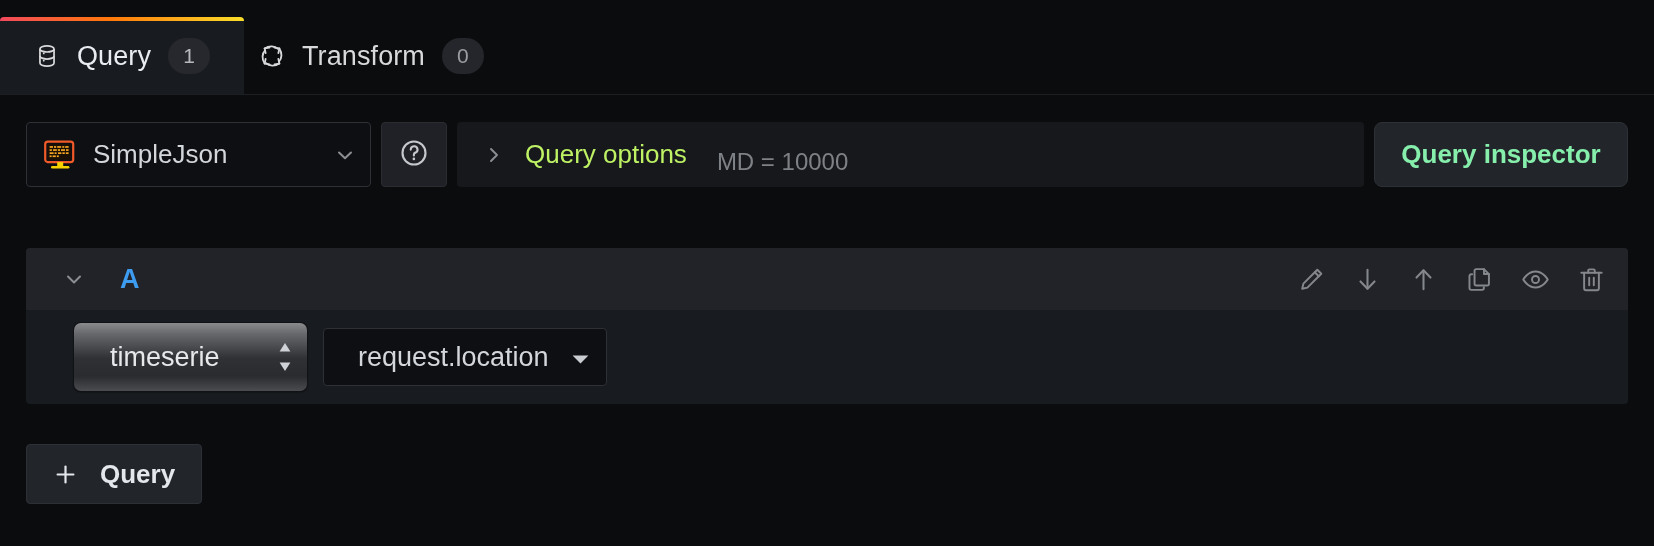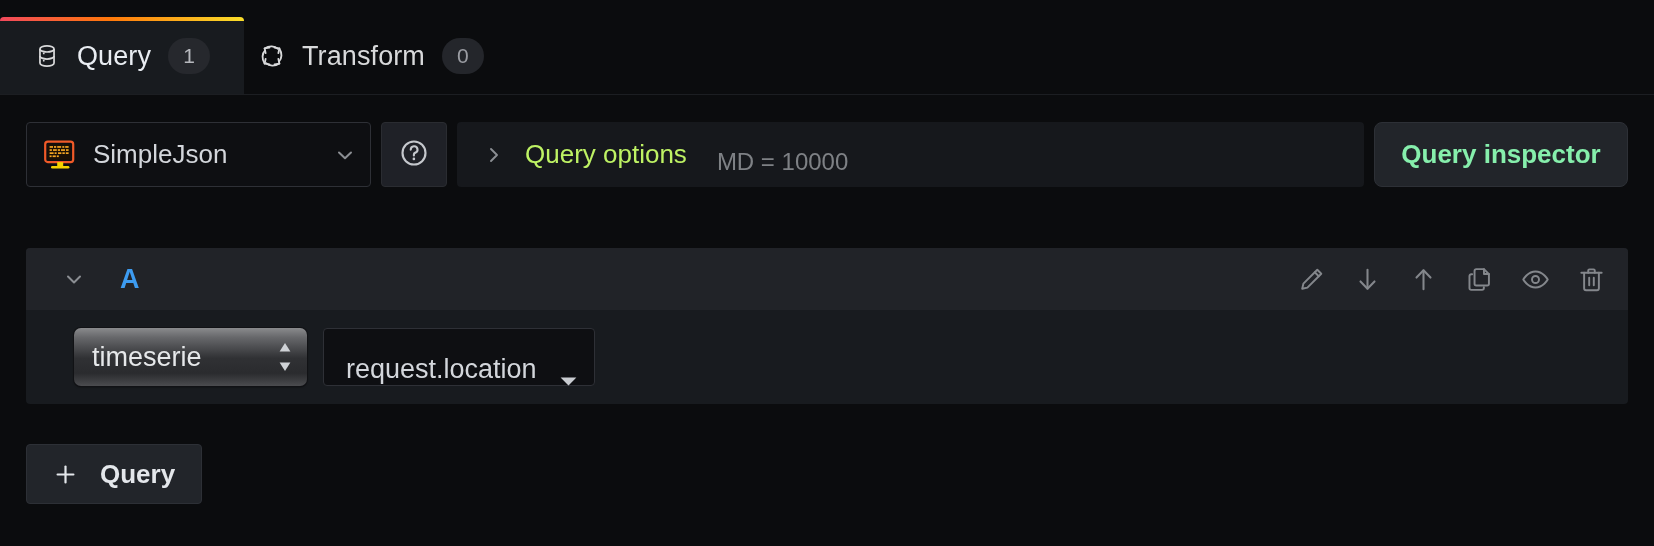--- a/index.html
+++ b/index.html
@@ -211,27 +211,27 @@
     display: flex;
     align-items: center;
     padding-left: 48px;
     gap: 16px;
   }
 
   
   .native-select {
     position: relative;
     width: 233px;
-    height: 58px;
+    height: 68px;
     border-radius: 7px;
     background: linear-gradient(180deg, #8a8b8d 0%, #67686b 16%, #303134 52%, #2a2b2e 78%, #4b4c4f 100%);
     box-shadow: 0 0 0 1px #111215, 0 1px 2px rgba(0,0,0,.7);
     display: flex;
     align-items: center;
-    padding: 0 42px 0 18px;
+    padding: 0 42px 0 36px;
     cursor: pointer;
   }
   .native-select .nsel-text {
     font-size: 27px;
     color: #e6e8ea;
     white-space: nowrap;
     overflow: hidden;
   }
   .nsel-steppers {
     position: absolute;
@@ -244,22 +244,22 @@
   }
 
   
   .gf-select {
     height: 58px;
     min-width: 259px;
     background: #0e0f12;
     border: 1px solid #2e3036;
     border-radius: 4px;
     display: flex;
-    align-items: flex-end;
-    padding: 0 16px 0 22px;
+    align-items: center;
+    padding: 0 16px 0 34px;
     gap: 22px;
     cursor: pointer;
   }
   .gf-select .gsel-text {
     font-size: 27px;
     color: #d3d6db;
     white-space: nowrap;
   }
   .tri-down { width: 19px; height: 12px; display:block; flex:0 0 auto; }
 

